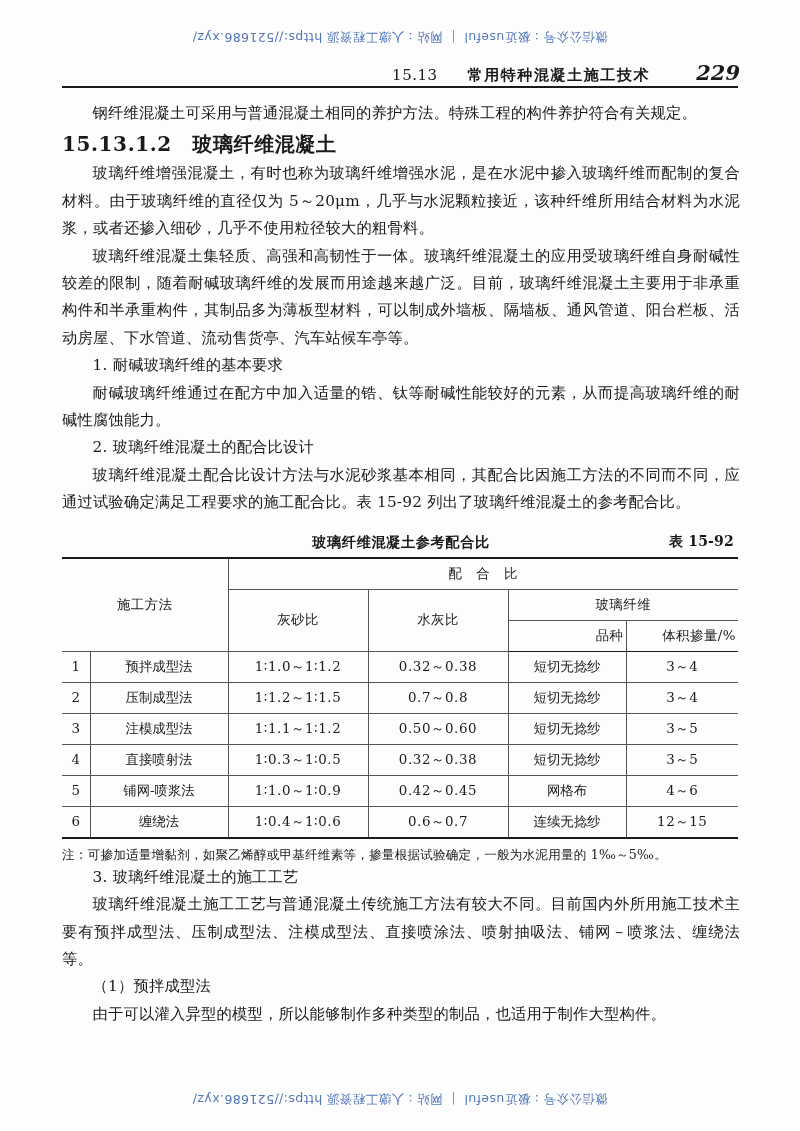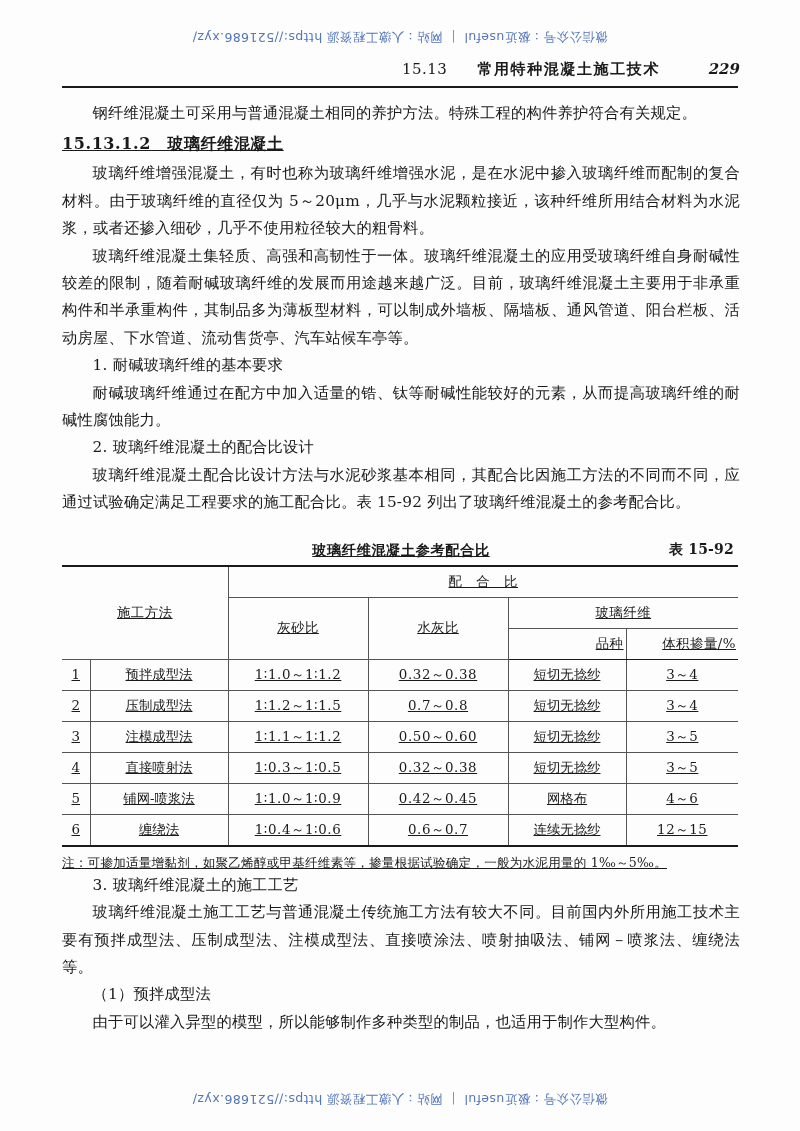--- a/index.html
+++ b/index.html
@@ -59,21 +59,21 @@
     letter-spacing: 0.5px;
   }
   .header .h-title {
     font-weight: 700;
     letter-spacing: 1.6px;
     margin-right: 30px;
   }
   .header .h-page {
     font-style: italic;
     font-weight: 700;
-    font-size: 15px;
+    font-size: 21px;
     min-width: 34px;
     text-align: right;
   }
   .header-rule {
     position: absolute;
     top: 86px;
     left: 62px;
     width: 676px;
     height: 2px;
     background: #1a1a1a;
@@ -93,31 +93,29 @@
     text-align: justify;
     text-justify: inter-ideograph;
     text-indent: 2em;
     letter-spacing: 0.2px;
   }
   p.para.num {
     text-indent: 2em;
   }
   h3.subhead {
     margin: 3px 0 2px 0;
-    font-size: 16px;
+    font-size: 20px;
     font-weight: 700;
     letter-spacing: 0.6px;
     line-height: 28px;
-    text-decoration: underline;
   }
 
   
   .table-block {
-    margin-top: 24px;
-    text-decoration: underline;
+    margin-top: 16px;
   }
   .table-caption-row {
     position: relative;
     display: flex;
     justify-content: center;
     align-items: baseline;
     font-size: 14.2px;
     font-weight: 700;
     letter-spacing: 0.6px;
     margin-bottom: 5px;

